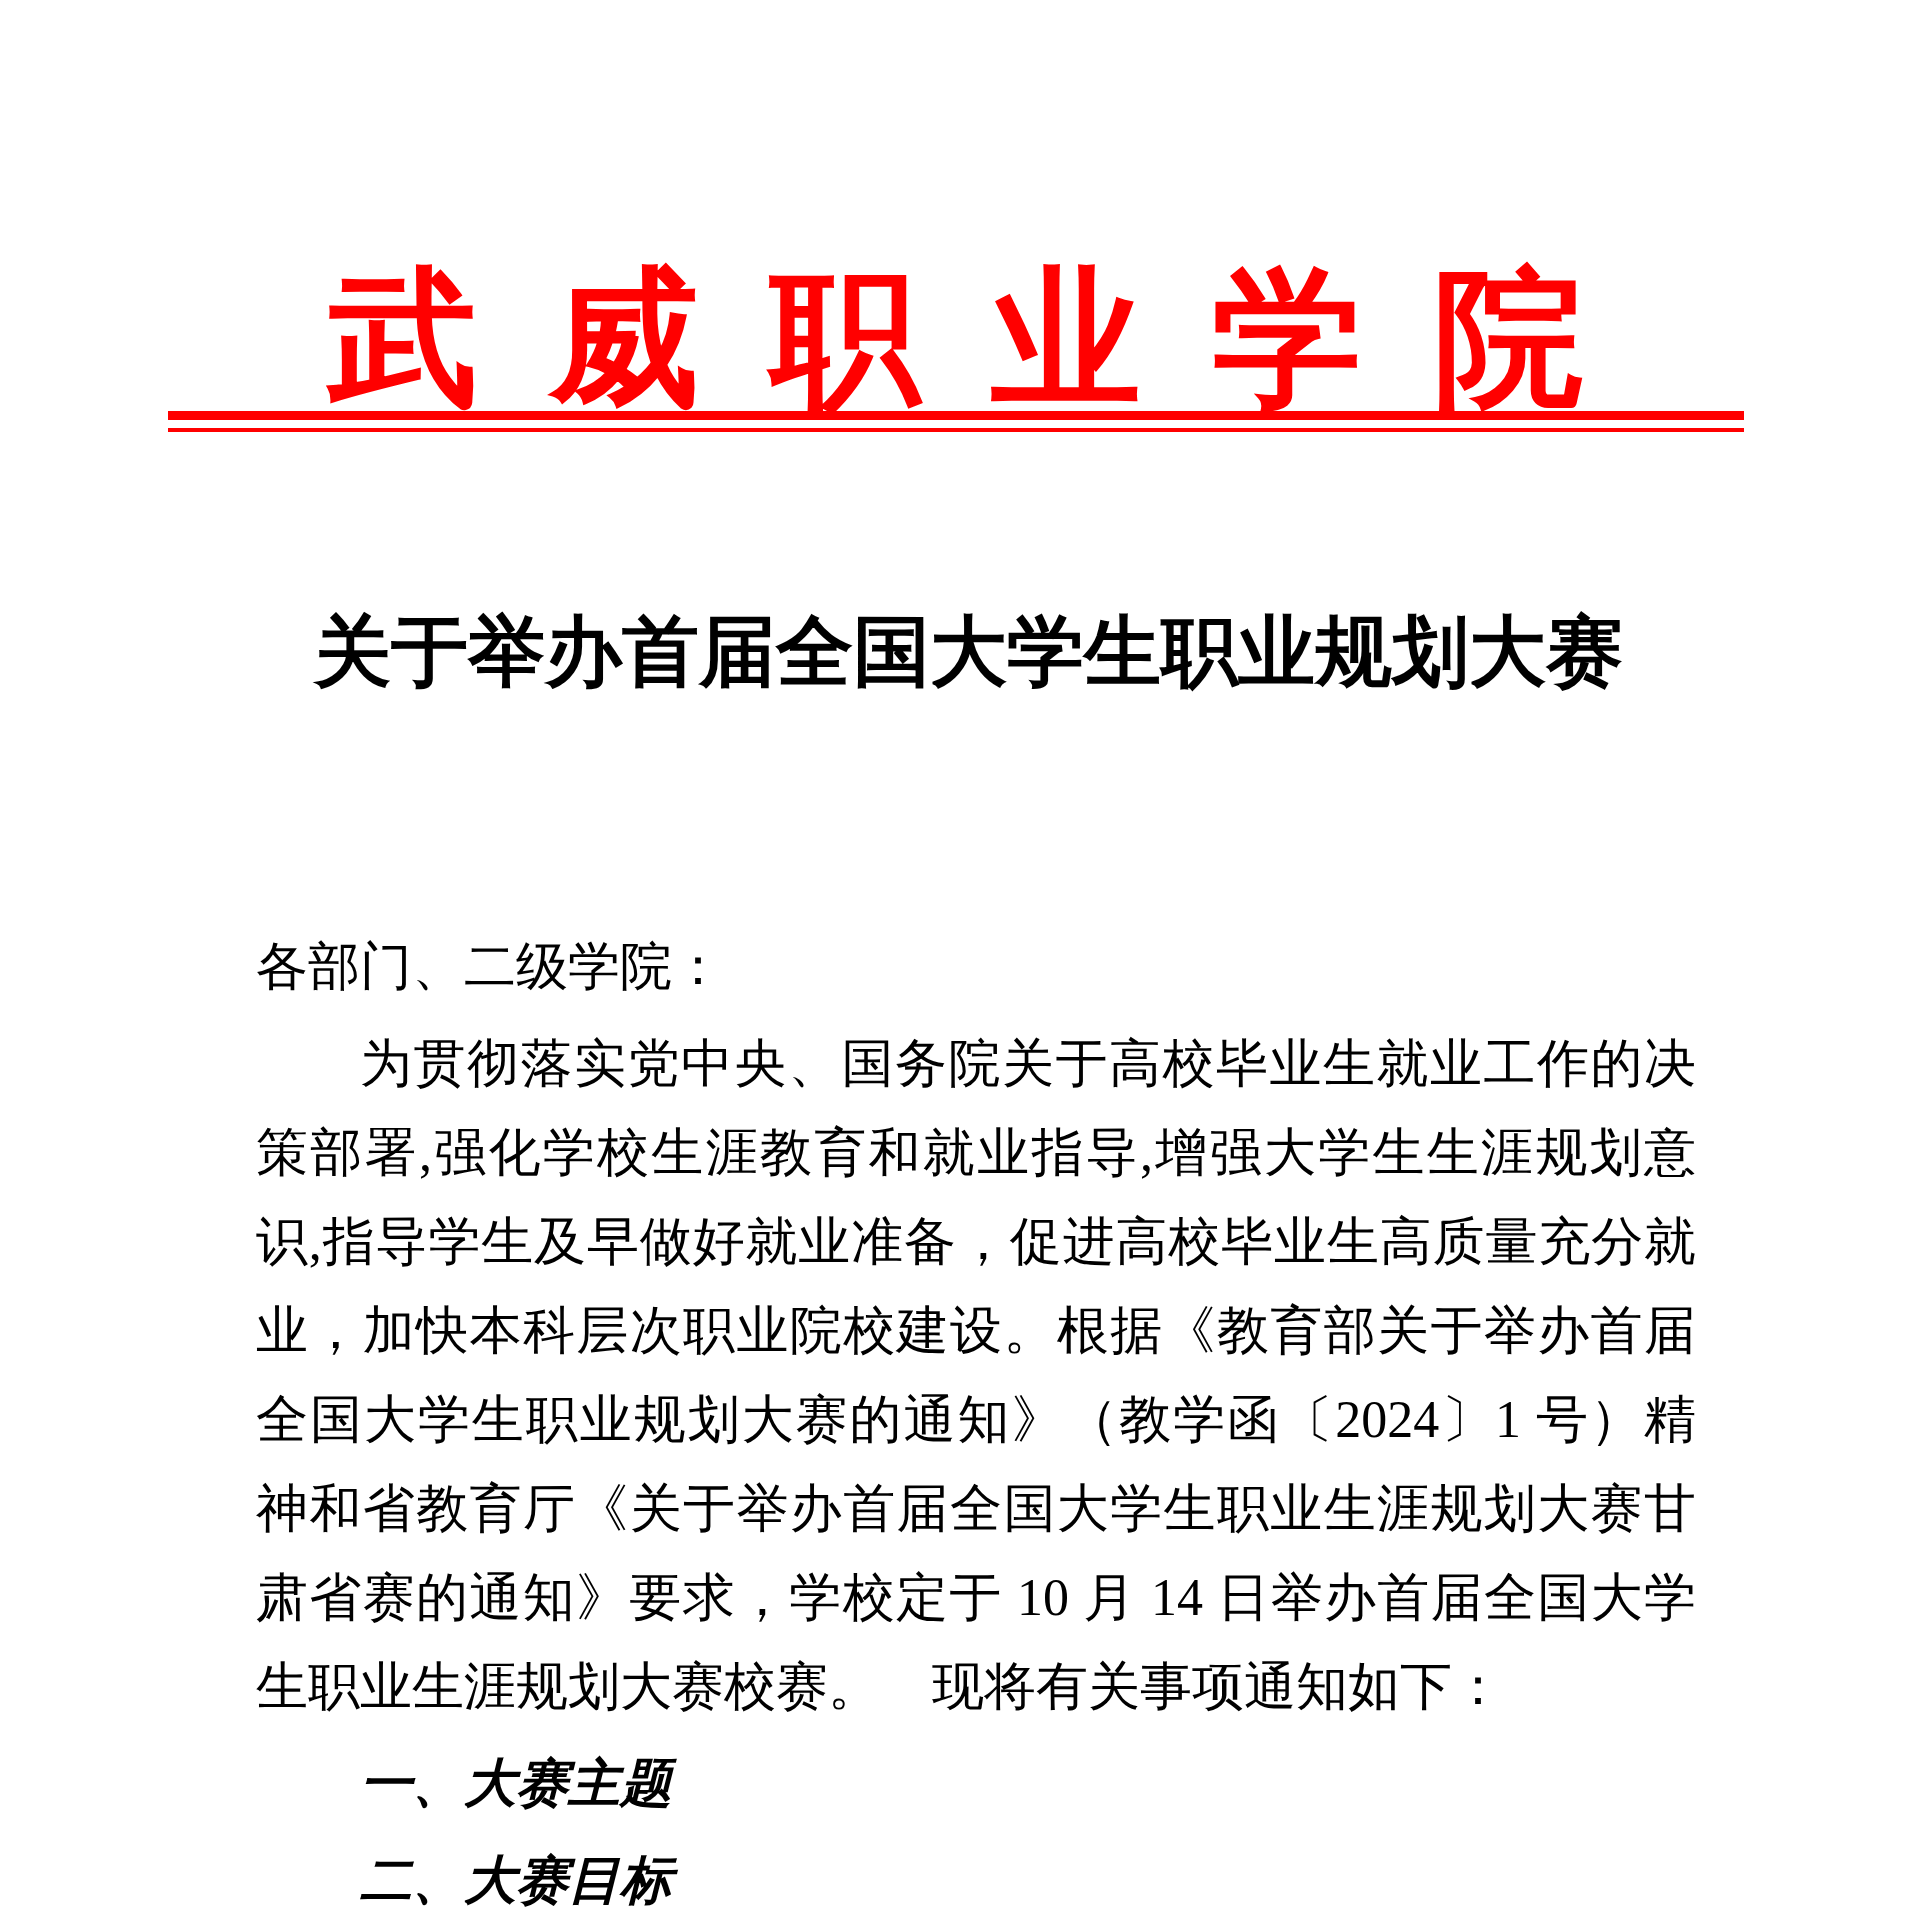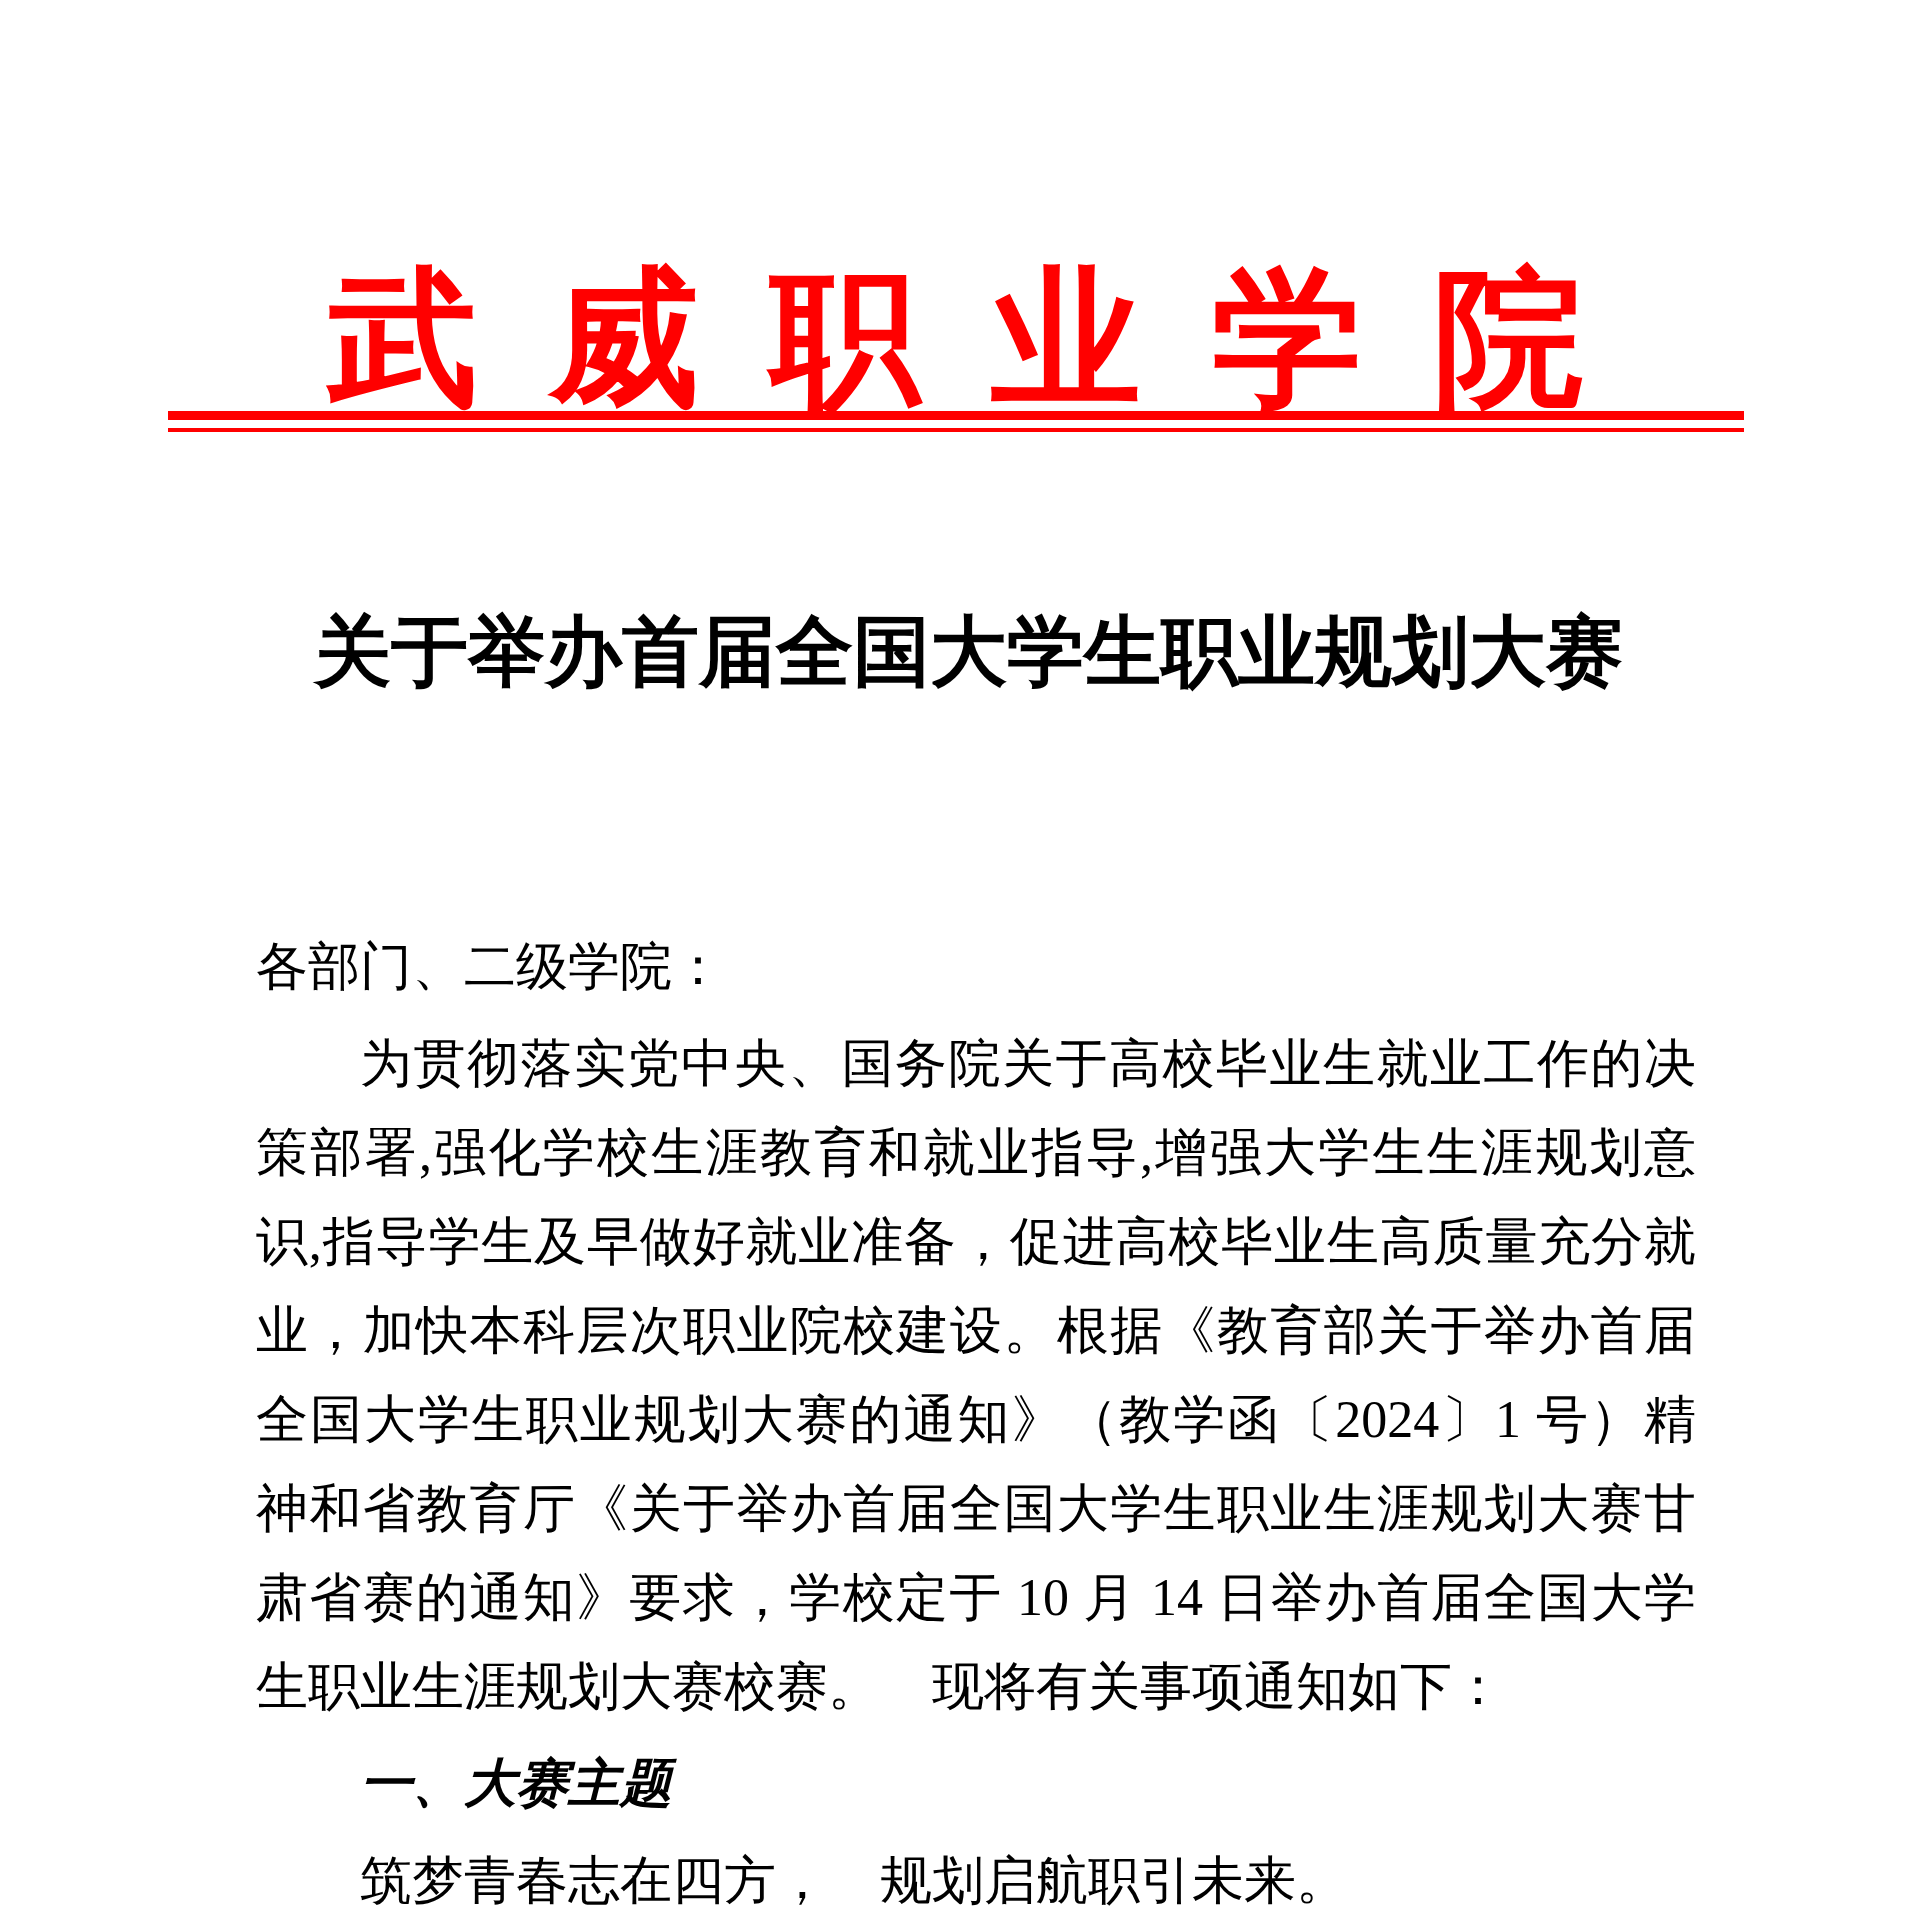--- a/index.html
+++ b/index.html
@@ -112,19 +112,18 @@
   <div class="redline redline-top-thin"></div>
 
   <div class="doc-title">
     <div>关于举办首届全国大学生职业规划大赛</div>
   </div>
 
   <div class="body-text">
     <p>各部门、二级学院：</p>
     <p class="indent">为贯彻落实党中央、国务院关于高校毕业生就业工作的决策部署,强化学校生涯教育和就业指导,增强大学生生涯规划意识,指导学生及早做好就业准备，促进高校毕业生高质量充分就业，加快本科层次职业院校建设。根据《教育部关于举办首届全国大学生职业规划大赛的通知》（教学函〔2024〕1 号）精神和省教育厅《关于举办首届全国大学生职业生涯规划大赛甘肃省赛的通知》要求，学校定于 10 月 14 日举办首届全国大学生职业生涯规划大赛校赛。　现将有关事项通知如下：</p>
     <p class="section-heading">一、大赛主题</p>
-    <p class="indent">筑梦青春志在四方，　规划启航职引未来。</p>
     <p class="section-heading">二、大赛目标</p>
 
   </div>
 
 </div>
 
 
 </body></html>

